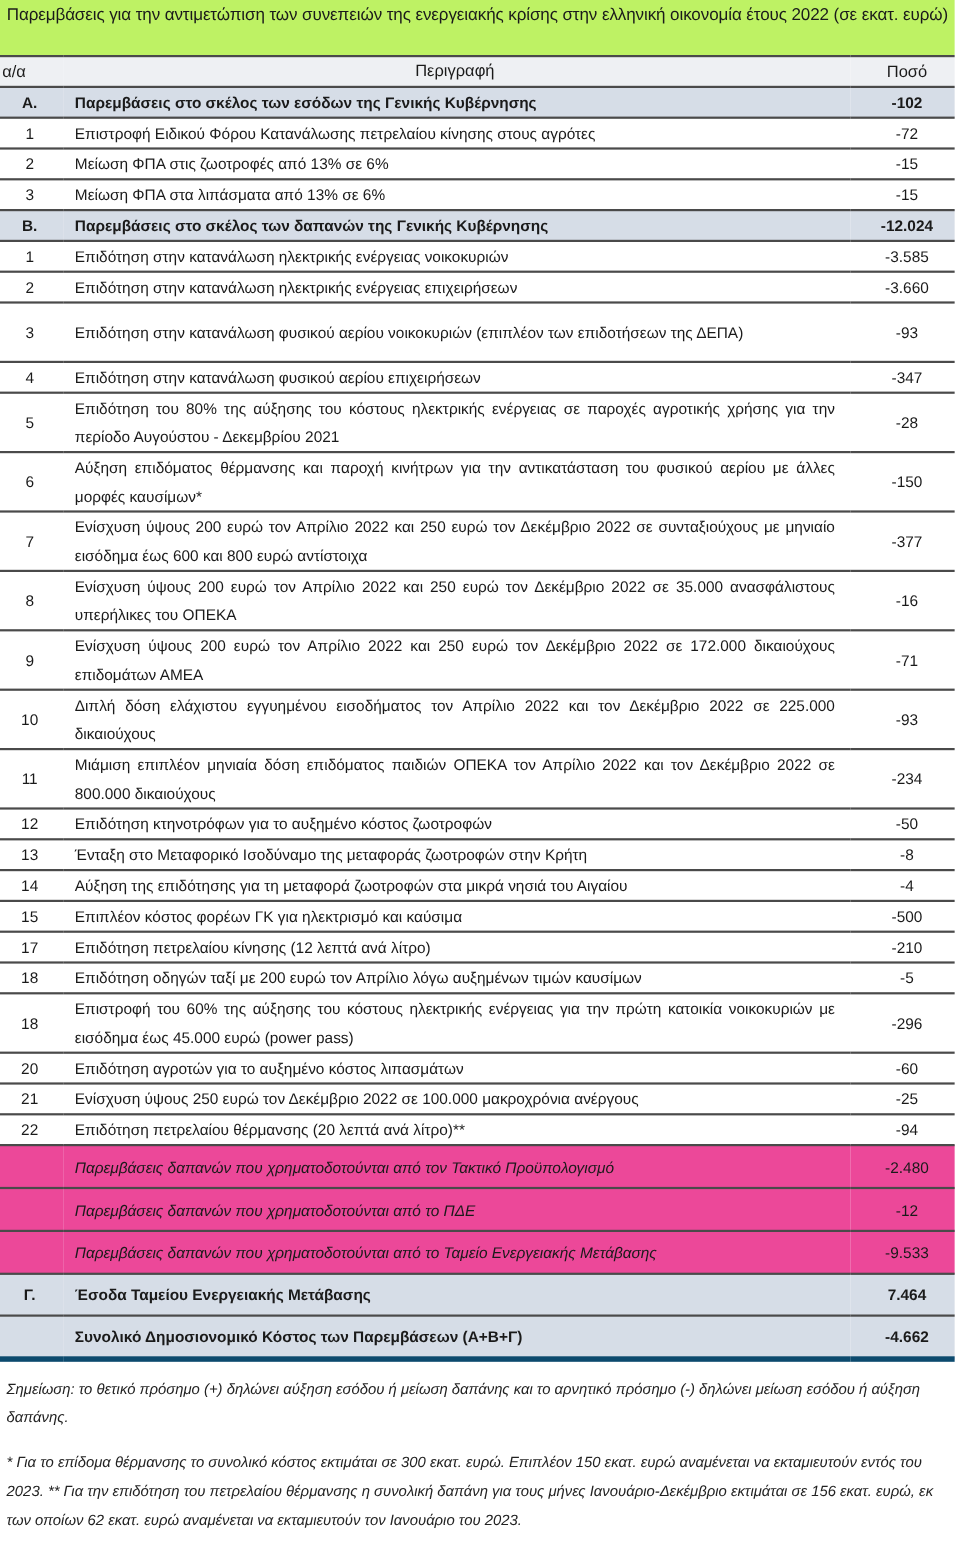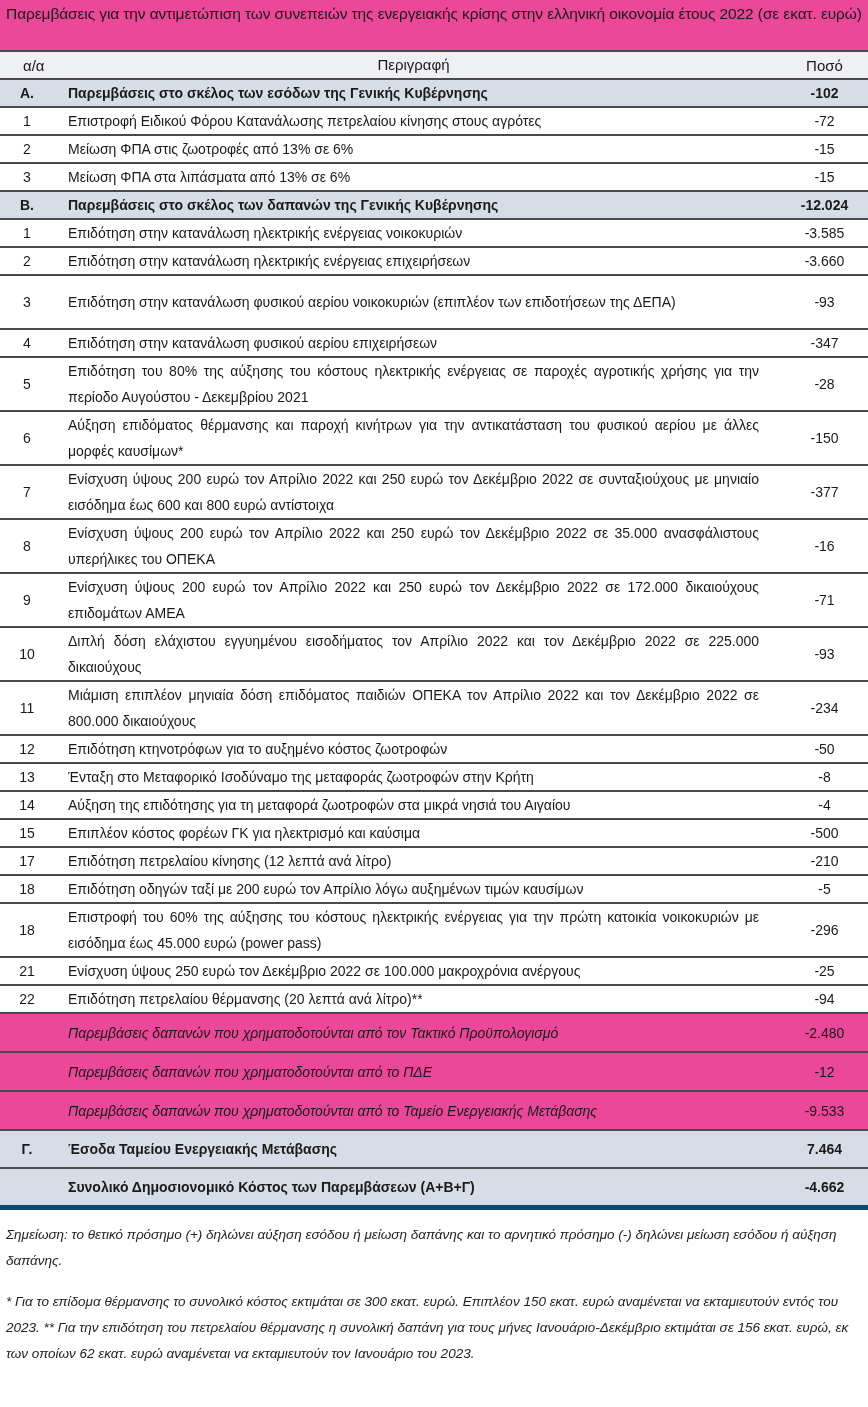--- a/index.html
+++ b/index.html
@@ -1,37 +1,37 @@
 <!DOCTYPE html>
 <html><head>
   <meta charset="utf-8">
   <style>
     html, body { margin: 0; padding: 0; background: #ffffff; }
     body { width: 868px; height: 1407px; overflow: hidden; font-family: "Liberation Sans", sans-serif; color: #1a1a1a; }
     .title {
-      background: #ec4899;
+      background: #bef264;
       text-align: center;
       font-size: 15.5px;
       line-height: 23px;
       padding: 2px 4px 0 4px;
       height: 50px;
       box-sizing: border-box;
       letter-spacing: -0.1px;
     }
     table { width: 868px; border-collapse: collapse; table-layout: fixed; }
     col.c1 { width: 58px; }
     col.c2 { width: 715px; }
     col.c3 { width: 95px; }
     td { padding: 0; font-size: 14px; vertical-align: middle; border-top: 2px solid #4a4a4a; }
     td.num { text-align: center; padding-right: 4px; }
     td.desc { padding-left: 10px; padding-right: 14px; text-align: justify; line-height: 26px; }
     td.amt { text-align: center; padding-left: 8px; }
     tr.hdr td { background: #eef0f3; height: 23px; font-size: 15px; border-top: 2px solid #4a4a4a; }
     tr.hdr td.desc { text-align: center; }
-    tr.hdr td.num { text-align: left; padding-left: 23px; }
+    tr.hdr td.num { text-align: left; padding-left: 2px; }
     tr.section td { background: #d6dde7; font-weight: bold; height: 24px; }
     tr.item td { background: #ffffff; height: 25px; }
     tr.item.two td { height: 52px; }
     tr.sub td { background: #ec4899; height: 37px; font-style: italic; }
     tr.sub td.amt { font-style: normal; }
     tr.total td { background: #d6dde7; font-weight: bold; height: 36px; }
     tr.last td { border-bottom: 5px solid #0c4a6e; }
     .notes { padding: 12px 6px 0 6px; font-style: italic; font-size: 13.5px; line-height: 26px; color: #222; }
     .notes p { margin: 0; }
     .notes p + p { margin-top: 15px; }
@@ -162,20 +162,25 @@
         <td class="num">18</td>
         <td class="desc">Επιδότηση οδηγών ταξί με 200 ευρώ τον Απρίλιο λόγω αυξημένων τιμών καυσίμων</td>
         <td class="amt">-5</td>
       </tr>
       <tr class="item two">
         <td class="num">18</td>
         <td class="desc">Επιστροφή του 60% της αύξησης του κόστους ηλεκτρικής ενέργειας για την πρώτη κατοικία νοικοκυριών με εισόδημα έως 45.000 ευρώ (power pass)</td>
         <td class="amt">-296</td>
       </tr>
       <tr class="item">
+        <td class="num">20</td>
+        <td class="desc">Επιδότηση αγροτών για το αυξημένο κόστος λιπασμάτων</td>
+        <td class="amt">-60</td>
+      </tr>
+      <tr class="item">
         <td class="num">21</td>
         <td class="desc">Ενίσχυση ύψους 250 ευρώ τον Δεκέμβριο 2022 σε 100.000 μακροχρόνια ανέργους</td>
         <td class="amt">-25</td>
       </tr>
       <tr class="item">
         <td class="num">22</td>
         <td class="desc">Επιδότηση πετρελαίου θέρμανσης (20 λεπτά ανά λίτρο)**</td>
         <td class="amt">-94</td>
       </tr>
     <tr class="sub">

